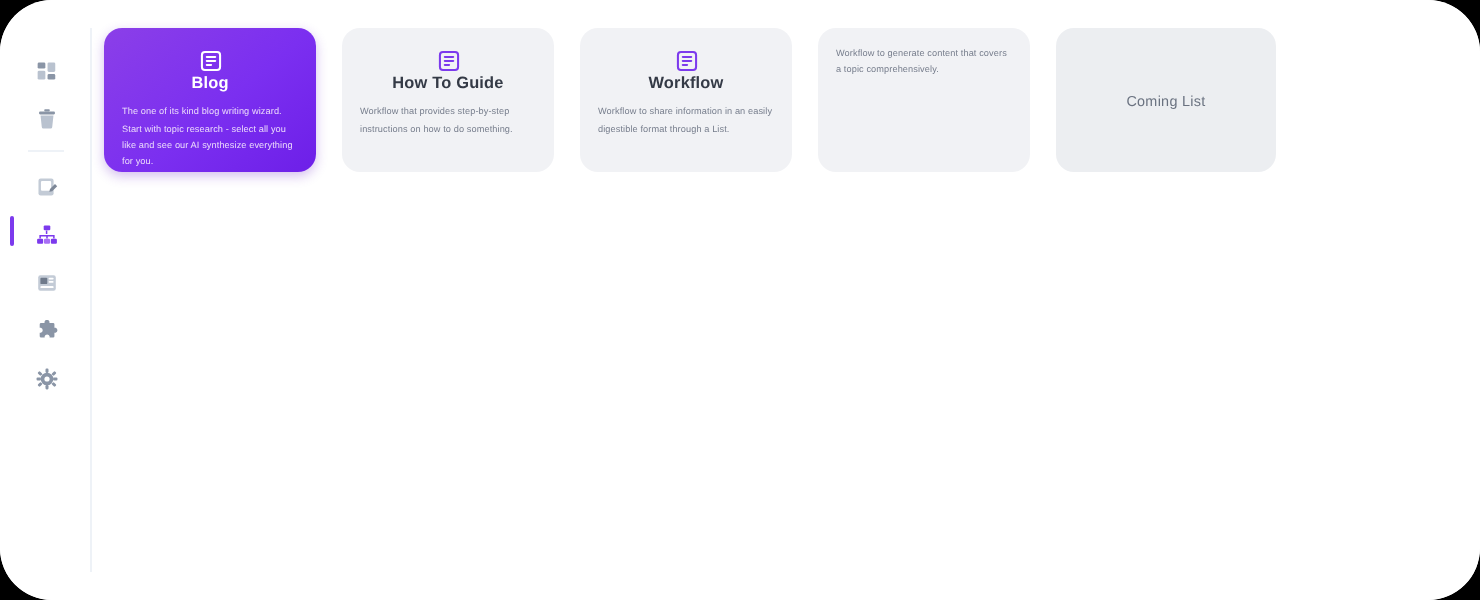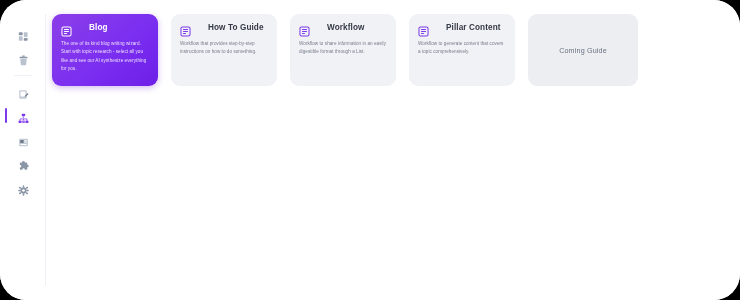--- a/index.html
+++ b/index.html
@@ -127,23 +127,23 @@
     background: #eceef1;
     width: 110px;
     display: flex;
     align-items: center;
     justify-content: center;
     padding: 0;
   }
 
   .card-head {
     display: flex;
-    flex-direction: row;
+    flex-direction: column;
     align-items: center;
-    gap: 17px;
+    gap: 4px;
     margin-bottom: 6px;
   }
 
   .card-icon {
     width: 11px;
     height: 11px;
     flex-shrink: 0;
     display: block;
   }
 
@@ -315,34 +315,23 @@
               <rect x="4.2" y="7.3" width="7.6" height="1.35" rx="0.6" fill="#7c3aed"></rect>
               <rect x="4.2" y="10.2" width="4.6" height="1.35" rx="0.6" fill="#7c3aed"></rect>
             </svg>
           </span>
           <span class="card-title">Workflow</span>
         </div>
         <p class="card-desc">Workflow to share information in an easily digestible format through a List.</p>
       </div>
 
       <div class="card plain">
-        <div class="card-head">
-          <span class="card-icon">
-            <svg viewBox="0 0 16 16" width="11" height="11">
-              <rect x="1.4" y="1.4" width="13.2" height="13.2" rx="2.2" fill="none" stroke="#7c3aed" stroke-width="1.5"></rect>
-              <rect x="4.2" y="4.4" width="7.6" height="1.35" rx="0.6" fill="#7c3aed"></rect>
-              <rect x="4.2" y="7.3" width="7.6" height="1.35" rx="0.6" fill="#7c3aed"></rect>
-              <rect x="4.2" y="10.2" width="4.6" height="1.35" rx="0.6" fill="#7c3aed"></rect>
-            </svg>
-          </span>
-          <span class="card-title">Pillar Content</span>
-        </div>
         <p class="card-desc">Workflow to generate content that covers a topic comprehensively.</p>
       </div>
 
       <div class="card coming">
-        <span class="coming-label">Coming Guide</span>
+        <span class="coming-label">Coming List</span>
       </div>
 
     </div>
   </div>
 
 </div>
 
 </body></html>

